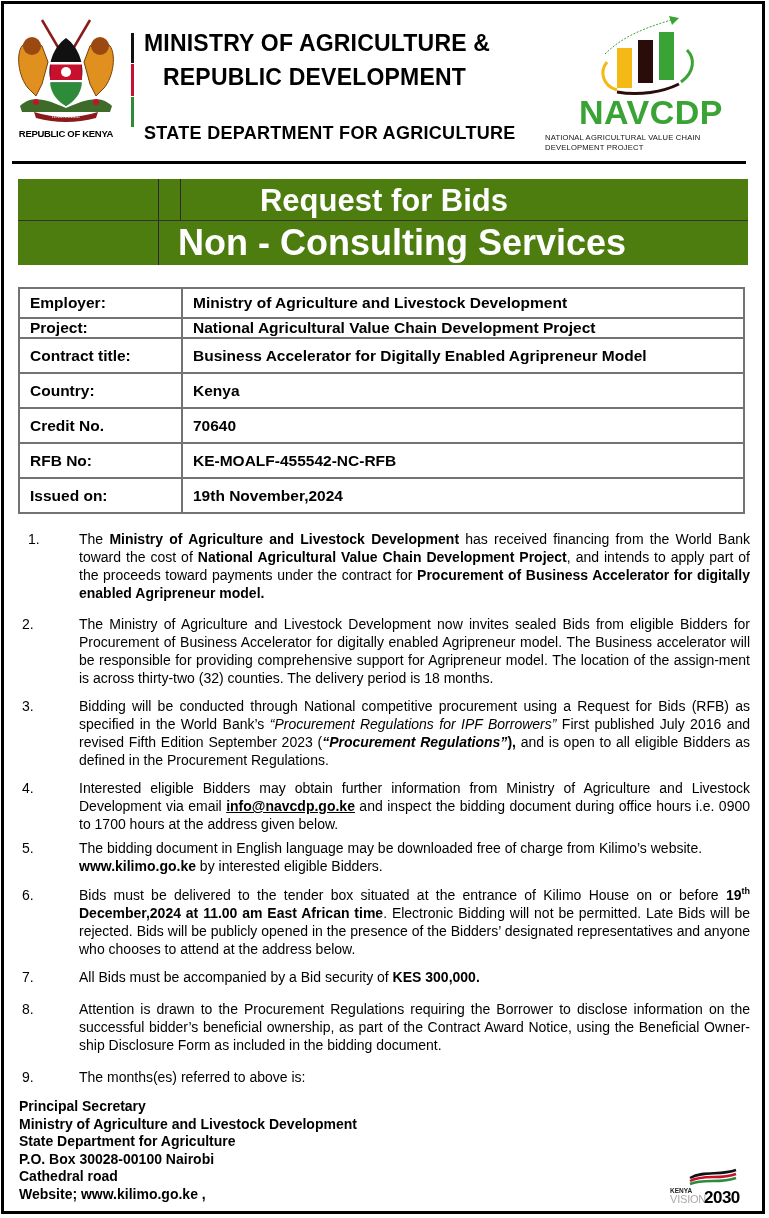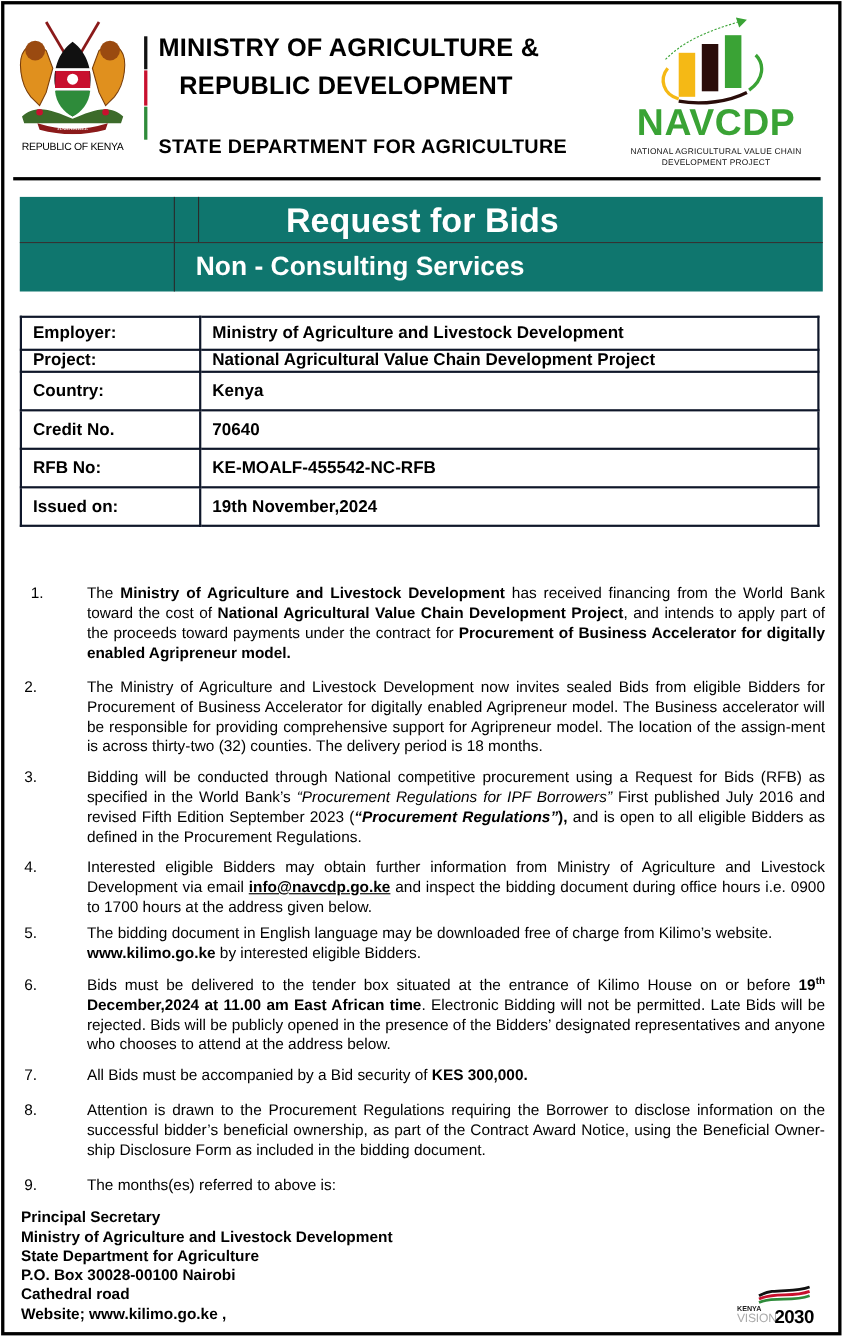--- a/index.html
+++ b/index.html
@@ -4,50 +4,50 @@
 <style>
   * { box-sizing: border-box; margin: 0; padding: 0; }
   html, body { width: 769px; height: 1218px; background: #fff; overflow: hidden; }
   body { font-family: "Liberation Sans", sans-serif; color: #000; position: relative; }
 
   .frame { position: absolute; left: 1px; top: 1px; width: 764px; height: 1213px; border: 3px solid #000; }
 
   
   .coat { position: absolute; left: 12px; top: 14px; width: 108px; height: 124px; }
   .coat svg { width: 108px; height: 108px; display: block; }
-  .coat-caption { position: absolute; left: 0; top: 114px; width: 108px; text-align: center; font-size: 9.5px; font-weight: normal; letter-spacing: -0.3px; }
+  .coat-caption { position: absolute; left: 0; top: 114px; width: 108px; text-align: center; font-size: 9.5px; font-weight: bold; letter-spacing: -0.3px; }
 
   .divider { position: absolute; left: 131px; width: 3px; }
   .divider.black { top: 33px; height: 30px; background: #111; }
   .divider.red { top: 64px; height: 32px; background: #c8102e; }
   .divider.green { top: 97px; height: 30px; background: #2e8b3a; }
 
   .ministry-title { position: absolute; left: 144px; top: 26px; width: 400px; font-size: 23px; font-weight: bold; line-height: 34px; letter-spacing: 0.2px; }
   .ministry-title .l2 { display: block; padding-left: 19px; }
   .state-dept { position: absolute; left: 144px; top: 123px; font-size: 18px; font-weight: bold; letter-spacing: 0.3px; }
 
   .navcdp { position: absolute; left: 545px; top: 14px; width: 222px; height: 140px; }
   .navcdp svg { position: absolute; left: 38px; top: 0; width: 130px; height: 82px; }
   .navcdp-word { position: absolute; left: 0; top: 80px; width: 212px; text-align: center; font-size: 34px; font-weight: bold; color: #3aa335; letter-spacing: 0.5px; line-height: 36px; }
-  .navcdp-sub { position: absolute; left: 0; top: 119px; width: 212px; text-align: center; font-size: 7.6px; line-height: 10px; letter-spacing: 0.2px; color: #111; }
+  .navcdp-sub { position: absolute; left: 0; top: 119px; width: 212px; text-align: left; font-size: 7.6px; line-height: 10px; letter-spacing: 0.2px; color: #111; }
 
   .header-rule { position: absolute; left: 12px; top: 161px; width: 734px; height: 3px; background: #000; }
 
   
-  .banner { position: absolute; left: 18px; top: 179px; width: 730px; height: 86px; background: #0f766e; }
+  .banner { position: absolute; left: 18px; top: 179px; width: 730px; height: 86px; background: #4d7c0f; }
   .banner .hline { position: absolute; left: 0; top: 41px; width: 100%; height: 1px; background: #333; }
   .banner .vline1 { position: absolute; left: 140px; top: 0; width: 1px; height: 100%; background: #2a2a2a; }
   .banner .vline2 { position: absolute; left: 162px; top: 0; width: 1px; height: 41px; background: #2a2a2a; }
   .banner-title { position: absolute; left: 0; top: 2px; width: 730px; text-align: center; color: #fff; font-size: 31px; font-weight: bold; line-height: 40px; padding-left: 0; }
   .banner-title span { display: inline-block; margin-left: 0; position: relative; left: 1px; }
-  .banner-sub { position: absolute; left: 160px; top: 44px; color: #fff; font-size: 24px; font-weight: bold; line-height: 40px; }
+  .banner-sub { position: absolute; left: 160px; top: 44px; color: #fff; font-size: 36px; font-weight: bold; line-height: 40px; }
 
   
   .info { position: absolute; left: 18px; top: 287px; width: 727px; border-collapse: collapse; border: 2px solid #000; }
-  .info td { border: 2px solid #0f172a; font-size: 15.5px; font-weight: bold; height: 35px; padding: 0 10px; vertical-align: middle; }
+  .info td { border: 2px solid #737373; font-size: 15.5px; font-weight: bold; height: 35px; padding: 0 10px; vertical-align: middle; }
   .info td.k { width: 163px; }
   .info tr.r0 td { height: 30px; }
   .info tr.r1 td { height: 20px; }
 
   
   .para { position: absolute; left: 22px; width: 728px; font-size: 14px; line-height: 18px; }
   .para .num { position: absolute; left: 0; top: 0; width: 30px; }
   .para .txt { margin-left: 57px; text-align: justify; }
   .para sup { font-size: 9px; line-height: 0; }
   #p1 .num { left: 6px; }
@@ -136,20 +136,24 @@
 <table class="info">
   <tbody id="info-body">
       <tr class="r0">
         <td class="k">Employer:</td>
         <td>Ministry of Agriculture and Livestock Development</td>
       </tr>
       <tr class="r1">
         <td class="k">Project:</td>
         <td>National Agricultural Value Chain Development Project</td>
       </tr>
+      <tr class="r2">
+        <td class="k">Contract title:</td>
+        <td>Business Accelerator for Digitally Enabled Agripreneur Model</td>
+      </tr>
       <tr class="r3">
         <td class="k">Country:</td>
         <td>Kenya</td>
       </tr>
       <tr class="r4">
         <td class="k">Credit No.</td>
         <td>70640</td>
       </tr>
       <tr class="r5">
         <td class="k">RFB No:</td>

